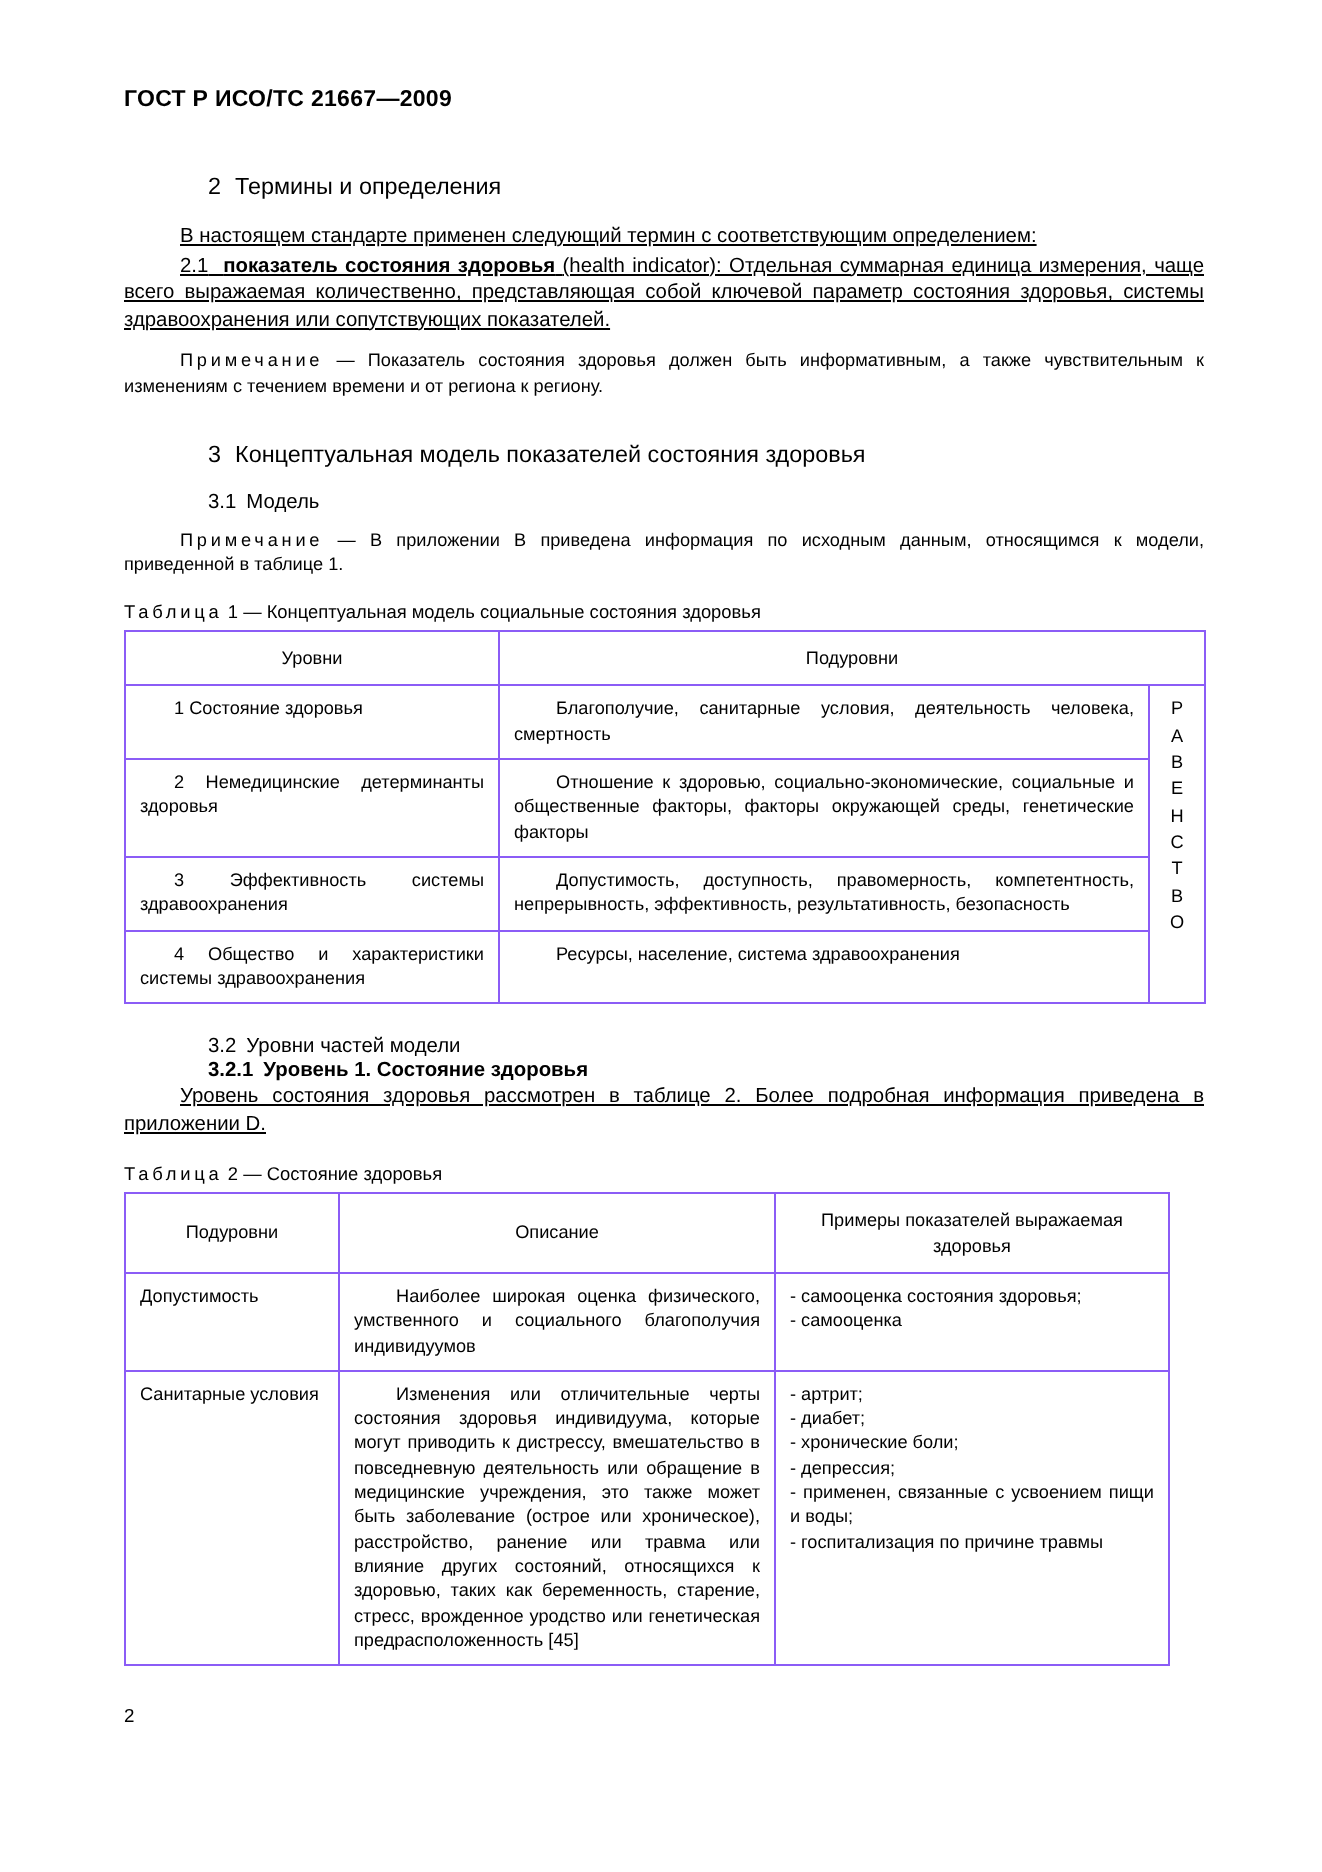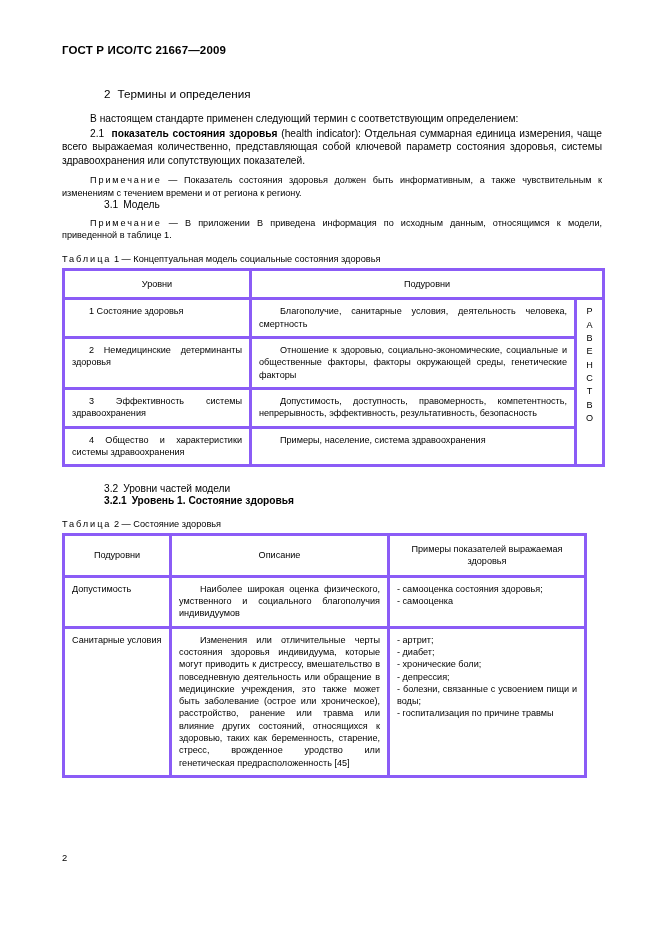--- a/index.html
+++ b/index.html
@@ -63,20 +63,21 @@
   .h3 .num { margin-right: 5px; }
 
   
   p.body {
     font-size: 10.2px;
     line-height: 13.6px;
     margin: 0 0 1px 0;
     text-align: justify;
     text-indent: 28px;
     hyphens: manual;
+    text-decoration: underline;
   }
 
   .term { font-weight: bold; }
 
   
   p.note {
     font-size: 9.1px;
     line-height: 12.2px;
     margin: 7px 0 0 0;
     text-align: justify;
@@ -94,21 +95,21 @@
   .table-caption .lbl { letter-spacing: 1.9px; }
 
   
   table.gost {
     border-collapse: collapse;
     font-size: 9.1px;
     line-height: 12.3px;
     table-layout: fixed;
   }
   table.gost td, table.gost th {
-    border: 3px solid #8b5cf6;
+    border: 1px solid #8b5cf6;
     vertical-align: top;
     padding: 5px 7px 6px 7px;
     font-weight: normal;
     text-align: justify;
   }
   table.gost th {
     text-align: center;
     padding-top: 7px;
     padding-bottom: 7px;
     vertical-align: middle;
@@ -179,20 +180,23 @@
     <div class="h1">
       <span class="num">2</span><span>Термины и определения</span>
     </div>
 
     <p class="body">В настоящем стандарте применен следующий термин с соответствующим определением:</p>
 
     <p class="body"><span>2.1</span>&nbsp;&nbsp;<span class="term">показатель состояния здоровья</span> <span>(health indicator): Отдельная суммарная единица измерения, чаще всего выражаемая количественно, представляющая собой ключевой параметр состояния здоровья, системы здравоохранения или сопутствующих показателей.</span></p>
 
     <p class="note"><span class="spaced">Примечание</span> <span>— Показатель состояния здоровья должен быть информативным, а также чувствительным к изменениям с течением времени и от региона к региону.</span></p>
 
+    <div class="h1" style="margin-top:22px;">
+      <span class="num">3</span><span>Концептуальная модель показателей состояния здоровья</span>
+    </div>
 
     <div class="h2">
       <span class="num">3.1</span><span>Модель</span>
     </div>
 
 
     <p class="note"><span class="spaced">Примечание</span> <span>— В приложении В приведена информация по исходным данным, относящимся к модели, приведенной в таблице 1.</span></p>
 
     <div class="table-caption"><span class="lbl">Таблица</span>&nbsp;<span>1</span> <span>— Концептуальная модель социальные состояния здоровья</span></div>
 
@@ -227,33 +231,34 @@
         <tr>
           <td class="level-cell">2  Немедицинские детерминанты здоровья</td>
           <td class="desc-cell">Отношение к здоровью, социально-экономические, социальные и общественные факторы, факторы окружающей среды, генетические факторы</td>
         </tr>
         <tr>
           <td class="level-cell">3  Эффективность системы здравоохранения</td>
           <td class="desc-cell">Допустимость, доступность, правомерность, компетентность, непрерывность, эффективность, результативность, безопасность</td>
         </tr>
         <tr>
           <td class="level-cell">4  Общество и характеристики системы здравоохранения</td>
-          <td class="desc-cell">Примеры, население, система здравоохранения</td>
+          <td class="desc-cell">Ресурсы, население, система здравоохранения</td>
         </tr>
       </tbody>
     </table>
 
     <div class="h2" style="margin-top:16px;">
       <span class="num">3.2</span><span>Уровни частей модели</span>
     </div>
 
     <div class="h3">
       <span class="num">3.2.1</span><span>Уровень 1. Состояние здоровья</span>
     </div>
 
+    <p class="body">Уровень состояния здоровья рассмотрен в таблице 2. Более подробная информация приведена в приложении D.</p>
 
     <div class="table-caption"><span class="lbl">Таблица</span>&nbsp;<span>2</span> <span>— Состояние здоровья</span></div>
 
     <table class="gost t2">
       <colgroup>
           <col class="d1">
           <col class="d2">
           <col class="d3">
         </colgroup>
       <tbody>
@@ -271,21 +276,21 @@
           </td>
         </tr>
         <tr>
           <td class="sublevel-cell">Санитарные условия</td>
           <td class="desc-cell">Изменения или отличительные черты состояния здоровья индивидуума, которые могут приводить к дистрессу, вмешательство в повседневную деятельность или обращение в медицинские учреждения, это также может быть заболевание (острое или хроническое), расстройство, ранение или травма или влияние других состояний, относящихся к здоровью, таких как беременность, старение, стресс, врожденное уродство или генетическая предрасположенность [45]</td>
           <td class="examples-cell">
             <div class="bullet-line">- артрит;</div>
             <div class="bullet-line">- диабет;</div>
             <div class="bullet-line">- хронические боли;</div>
             <div class="bullet-line">- депрессия;</div>
-            <div class="bullet-line">- болезни, связанные с усвоением пищи и воды;</div>
+            <div class="bullet-line">- применен, связанные с усвоением пищи и воды;</div>
             <div class="bullet-line">- госпитализация по причине травмы</div>
           </td>
         </tr>
       </tbody>
     </table>
 
   </div>
 
   <div class="page-number">2</div>
 </div>

